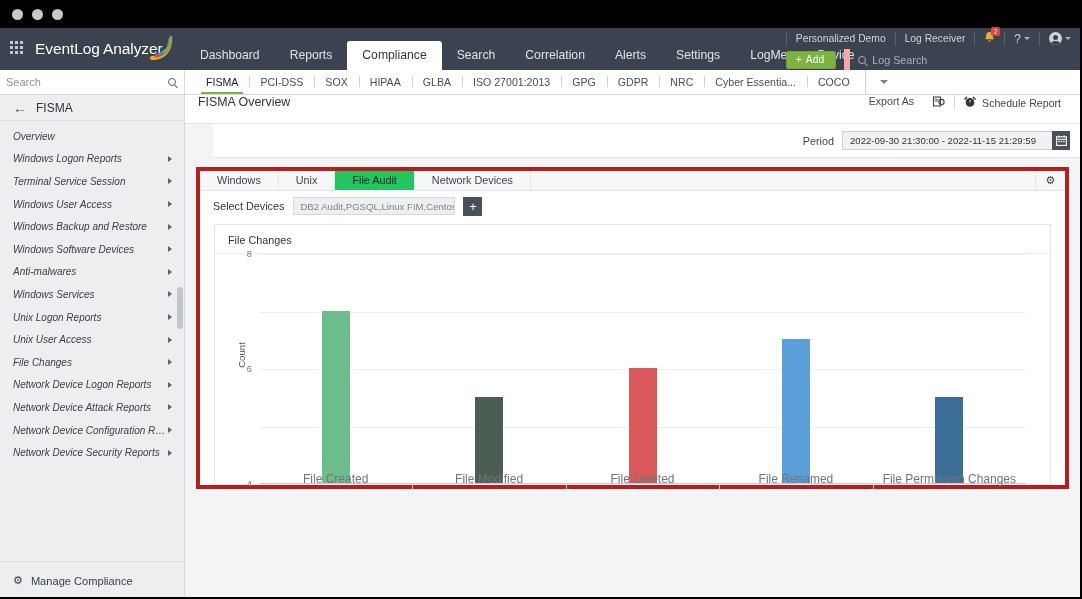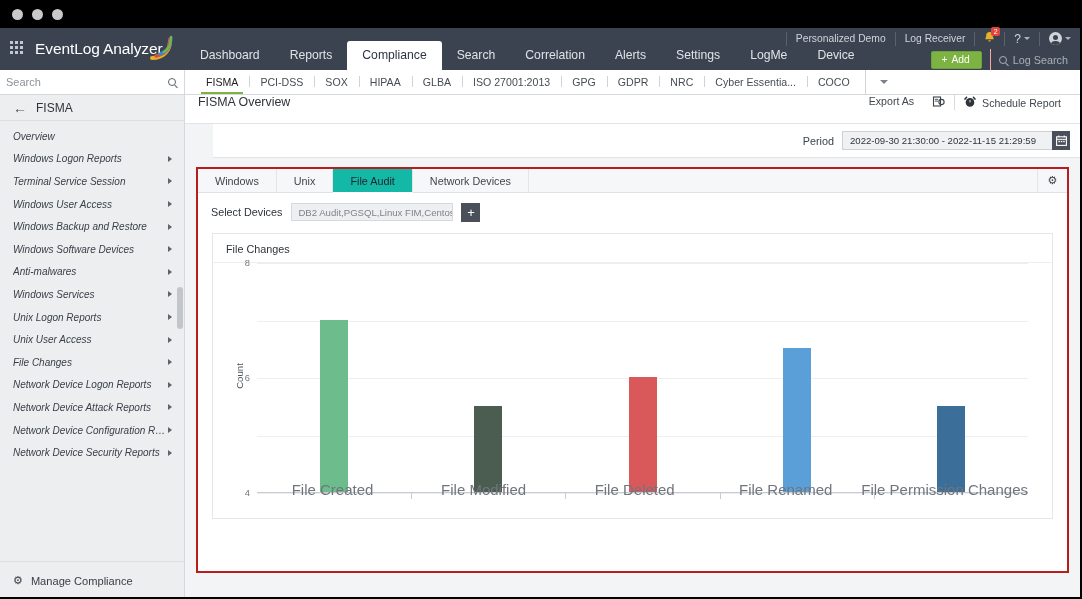--- a/index.html
+++ b/index.html
@@ -58,21 +58,21 @@
   }
   .nav-item.active {
     background: #fff; color: #2d3540;
     border-radius: 3px 3px 0 0;
     text-align: right;
   }
 
   
   #top-right {
     position: absolute; right: 0; top: 0;
-    display: flex; flex-direction: column; align-items: flex-end;
+    display: flex; flex-direction: column; 
   }
   #top-right-row1 {
     height: 21px; display: flex; align-items: center;
     color: #cfd4da; font-size: 10.3px;
   }
   #top-right-row1 .tr-cell {
     padding: 0 9px; height: 14px; line-height: 14px;
     border-left: 1px solid #5a626d; display: flex; align-items: center; gap: 3px;
     white-space: nowrap; cursor: pointer;
   }
@@ -103,21 +103,21 @@
   #top-right-row2 { height: 21px; display: flex; align-items: center; gap: 0; }
   #add-button {
     background: #7cb342; color: #fff; font-size: 10.3px;
     padding: 2px 11px 3px 9px; border-radius: 2px; cursor: pointer;
     display: flex; align-items: center; gap: 4px; margin-right: 8px;
     border: 1px solid #6fa13a;
   }
   #log-search-box {
     display: flex; align-items: center; gap: 6px;
     color: #aab0b8; font-size: 10.8px; padding: 0 12px 0 8px;
-    border-left: 1px solid #fca5a5; height: 21px; cursor: text;
+    border-left: 6px solid #fca5a5; height: 21px; cursor: text;
   }
   .mag {
     width: 8px; height: 8px; border: 1.3px solid #aab0b8;
     border-radius: 50%; position: relative; display: inline-block;
   }
   .mag::after {
     content:''; position:absolute; right:-3px; bottom:-2.5px;
     width:4px; height:1.3px; background:#aab0b8; transform: rotate(45deg);
   }
 
@@ -241,34 +241,34 @@
   }
   #period-cal-btn {
     width: 18px; background: #4a5059; border: 1px solid #4a5059;
     display: flex; align-items: center; justify-content: center;
     cursor: pointer; color: #fff; font-size: 10px;
   }
 
   
   #panel-wrap { flex: 1; padding: 9px 11px 0 11px; overflow: hidden; }
   #panel {
-    background: #fff; border: 2px solid #b91c1c; height: 406px;
+    background: #fff; border: 4px solid #b91c1c; height: 322px;
     display: flex; flex-direction: column;
   }
   #panel-tabs {
     height: 24px; display: flex; align-items: stretch;
     border-bottom: 1px solid #dfe1e4; background: #f6f7f8; position: relative;
   }
   .ptab {
     font-size: 10.8px; color: #40464e; padding: 0 17px;
     display: flex; align-items: center; cursor: pointer;
     border-right: 1px solid #e3e5e8; white-space: nowrap;
   }
   .ptab.active {
-    background: #14b8a6; color: #1f242b;
+    background: #22c55e; color: #1f242b;
     border-bottom: 1px solid #fff; margin-bottom: -1px;
   }
   #panel-gear {
     margin-left: auto; width: 30px; display: flex;
     align-items: center; justify-content: center; cursor: pointer;
     border-left: 1px solid #e3e5e8; color: #3d434b; font-size: 11px;
   }
   #select-row {
     height: 38px; display: flex; align-items: center;
     padding-left: 13px; gap: 9px;
@@ -329,21 +329,21 @@
   .bar-col + .bar-col::before {
     content:''; position:absolute; left:0; bottom:-7px;
     width:1px; height:7px; background:#c8ccd2;
   }
   .bar { width: 28px; }
   #x-labels {
     position: absolute; left: 44px; right: 24px; top: 247px;
     display: flex;
   }
   .x-label {
-    flex: 1; text-align: center; font-size: 15px; color: #70757d;
+    flex: 1; text-align: center; font-size: 12px; color: #70757d;
     white-space: nowrap;
   }
 </style>
 </head>
 <body>
 
 <div id="window-chrome">
   <div class="traffic-dot"></div>
   <div class="traffic-dot"></div>
   <div class="traffic-dot"></div>

